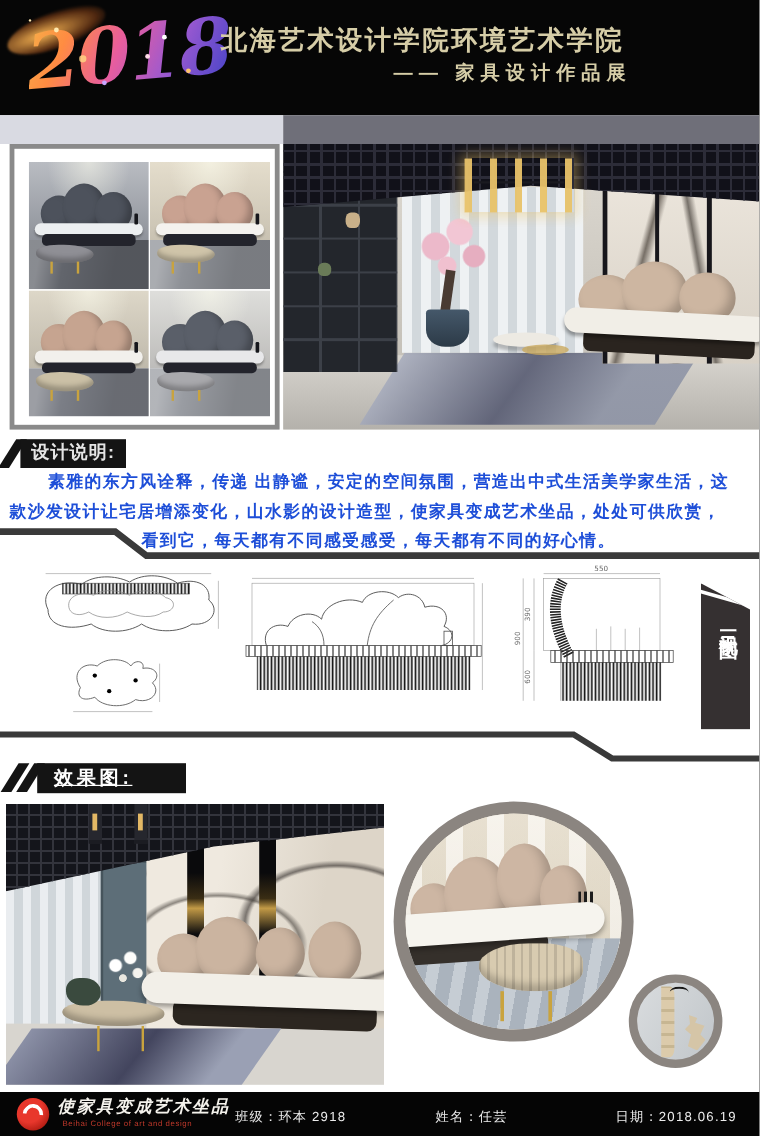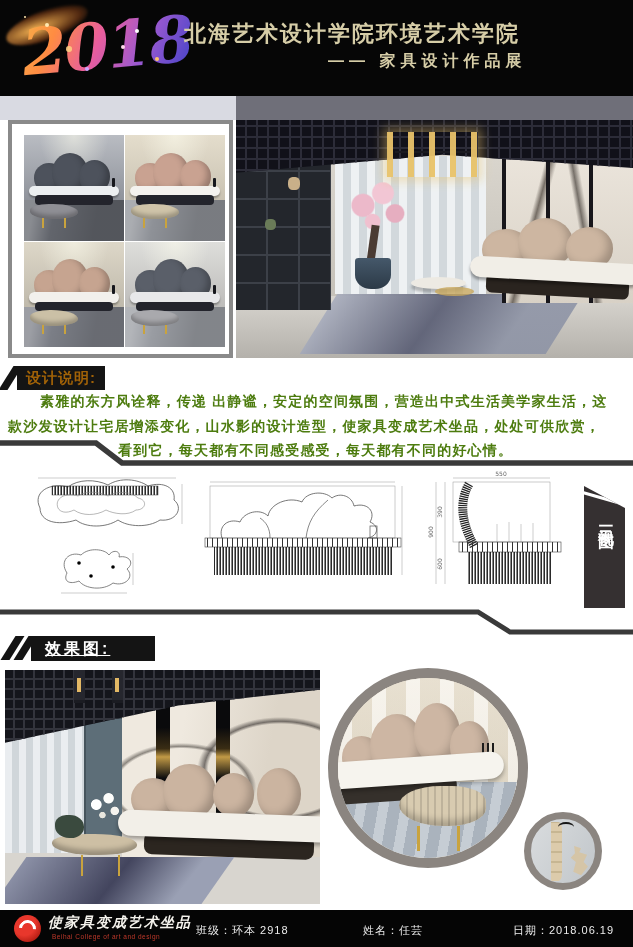--- a/index.html
+++ b/index.html
@@ -98,23 +98,23 @@
   .int-table{left:44%;top:66%;width:14%;height:5%;background:#edeae3;border-radius:50%;
      box-shadow:0 4px 3px rgba(0,0,0,.25);}
   .int-table2{left:50%;top:70%;width:10%;height:4%;background:#c9a95e;border-radius:50%;opacity:.8;}
   .sy-banner{right:0;bottom:0;width:188px;height:40px;background:#3e383a;
      clip-path:polygon(30px 0,100% 0,100% 100%,0 100%);}
   .sy-text{position:absolute;left:42px;top:7px;color:#fff;font-size:20px;font-weight:bold;letter-spacing:4px;}
 
   
   .slash{width:9px;height:24px;background:#141414;transform:skewX(-32deg);}
   .dn-slash{left:6px;top:366px;}
-  .dn-label-box{left:17px;top:366px;width:88px;height:24px;background:#141414;color:#a16207;
+  .dn-label-box{left:17px;top:366px;width:88px;height:24px;background:#141414;color:#e5e5e5;
      font-size:15px;font-weight:bold;letter-spacing:1px;text-align:center;line-height:24px;}
-  .dn-line{font-size:14px;font-weight:bold;letter-spacing:1.2px;color:#4d7c0f;white-space:nowrap;}
+  .dn-line{font-size:14px;font-weight:bold;letter-spacing:1.2px;color:#1d4ed8;white-space:nowrap;}
   .dn1{left:40px;top:393px;}
   .dn2{left:8px;top:418px;}
   .dn3{left:118px;top:442px;text-align:right;}
   .sep-svg{left:0;width:633px;height:34px;}
   .sep1{top:436px;}
   .sep2{top:604px;}
 
   
   .views-svg{left:10px;top:470px;width:565px;height:142px;}
   .sv-banner{left:584px;top:486px;width:41px;height:122px;background:#353031;

